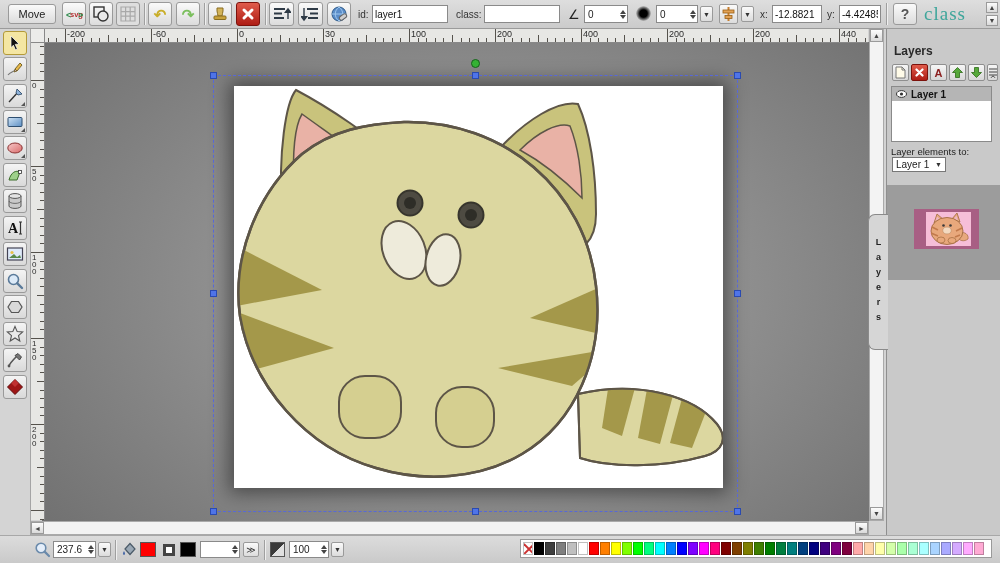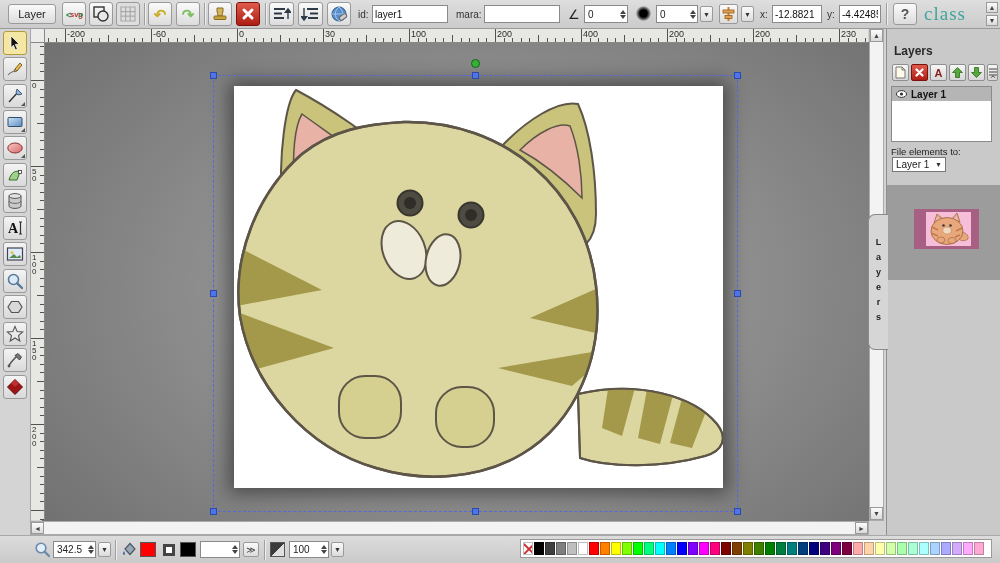--- a/index.html
+++ b/index.html
@@ -87,21 +87,21 @@
   .swatch-big{position:absolute;width:16px;height:15px;border:1px solid #555;box-sizing:border-box;}
   
   #logo{font-family:"Liberation Serif",serif;font-size:19px;color:#3fa69b;letter-spacing:1px;}
   .glyph{font-size:15px;font-weight:bold;line-height:1;}
 </style>
 </head>
 <body>
 
 <div id="topbar" class="abs">
   <div class="btn" style="left:8px;top:4px;width:48px;height:20px;font-size:11px;">
-    <span>Layer</span>
+    <span>Move</span>
   </div>
 
   <div class="btn" style="left:62px;top:2px;width:24px;height:24px;">
     <svg width="20" height="20" viewBox="0 0 20 20">
       <text x="2" y="14" font-size="9" font-weight="bold" fill="#2c8a4a">&lt;</text>
       <text x="6" y="13" font-size="7.5" font-weight="bold" fill="#b23030">svg</text>
       <text x="14" y="14" font-size="9" font-weight="bold" fill="#2c8a4a">&gt;</text>
     </svg>
   </div>
   <div class="btn" style="left:89px;top:2px;width:24px;height:24px;">
@@ -156,21 +156,21 @@
   <div class="btn" style="left:327px;top:2px;width:24px;height:24px;">
     <svg width="19" height="19" viewBox="0 0 19 19">
       <circle cx="9" cy="9" r="7" fill="#5a8cc8" stroke="#2c5a8a" stroke-width="1"></circle>
       <path d="M2,9h14 M9,2c-5,4 -5,10 0,14 M9,2c5,4 5,10 0,14" fill="none" stroke="#9fc8ef" stroke-width="1"></path>
       <rect x="9" y="10" width="8" height="4" rx="2" fill="#cfcfcf" stroke="#666" stroke-width="1" transform="rotate(-35 13 12)"></rect>
     </svg>
   </div>
 
   <span class="lbl" style="left:358px;top:9px;">id:</span>
   <input class="inp" style="left: 372px; top: 5px; width: 76px; height: 18px;" value="layer1">
-  <span class="lbl" style="left:456px;top:9px;">mara:</span>
+  <span class="lbl" style="left:456px;top:9px;">class:</span>
   <input class="inp" style="left: 484px; top: 5px; width: 76px; height: 18px;" value="">
 
   <span class="lbl" style="left:568px;top:7px;font-size:13px;color:#222;">∠</span>
   <div class="spin" style="left:584px;top:5px;width:44px;height:18px;">
     <span class="val">0</span>
     <span class="stepper">
         <i class="up"></i>
         <i class="dn"></i>
       </span>
   </div>
@@ -418,21 +418,21 @@
     <div class="tick" style="width: 1px; height: 4px; left: 717.6px; top: 10px;"></div>
     <div class="tick" style="width: 1px; height: 4px; left: 726.2px; top: 10px;"></div>
     <div class="tick" style="width: 1px; height: 4px; left: 734.8px; top: 10px;"></div>
     <div class="tick" style="width: 1px; height: 4px; left: 743.4px; top: 10px;"></div>
     <div class="tick" style="width: 1px; height: 7px; left: 752px; top: 7px;"></div>
     <div class="tick" style="width: 1px; height: 4px; left: 760.6px; top: 10px;"></div>
     <div class="tick" style="width: 1px; height: 4px; left: 769.2px; top: 10px;"></div>
     <div class="tick" style="width: 1px; height: 4px; left: 777.8px; top: 10px;"></div>
     <div class="tick" style="width: 1px; height: 4px; left: 786.4px; top: 10px;"></div>
     <div class="tick" style="width: 1px; height: 13px; left: 795px; top: 1px;"></div>
-    <div class="rlabel" style="left: 797px; top: 1px;">230</div>
+    <div class="rlabel" style="left: 797px; top: 1px;">440</div>
     <div class="tick" style="width: 1px; height: 4px; left: 803.6px; top: 10px;"></div>
     <div class="tick" style="width: 1px; height: 4px; left: 812.2px; top: 10px;"></div>
     <div class="tick" style="width: 1px; height: 4px; left: 820.8px; top: 10px;"></div>
   </div>
 <div id="ruler-y" class="ruler">
     <div class="tick" style="height: 1px; width: 4px; top: 3.6px; left: 10px;"></div>
     <div class="tick" style="height: 1px; width: 4px; top: 12.2px; left: 10px;"></div>
     <div class="tick" style="height: 1px; width: 4px; top: 20.8px; left: 10px;"></div>
     <div class="tick" style="height: 1px; width: 4px; top: 29.4px; left: 10px;"></div>
     <div class="tick" style="height: 1px; width: 13px; top: 38px; left: 1px;"></div>
@@ -618,21 +618,21 @@
   <div id="layer-list" class="abs">
     <div id="layer-row">
       <svg width="11" height="8" viewBox="0 0 11 8">
         <ellipse cx="5.5" cy="4" rx="5" ry="3.4" fill="#fff" stroke="#333" stroke-width="1"></ellipse>
         <circle cx="5.5" cy="4" r="1.6" fill="#333"></circle>
       </svg>
       <span>Layer 1</span>
     </div>
   </div>
 
-  <span id="move-label" class="abs">File elements to:</span>
+  <span id="move-label" class="abs">Layer elements to:</span>
   <div id="move-select" class="abs">
     <span>Layer 1</span>
     <span class="drop">▼</span>
   </div>
 
   <div id="thumb-section" class="abs">
     <div id="thumb-frame" class="abs">
       <div id="thumb-inner" class="abs">
         <svg width="45" height="34" viewBox="0 0 45 34">
           <path d="M8,11 L11,2 L18,8 Z" style="fill:var(--thumb_cat)" stroke="#a06a3e" stroke-width=".8"></path>
@@ -652,21 +652,21 @@
     </div>
   </div>
 </div>
 
 <div id="bottombar" class="abs">
   <svg class="abs" style="left:34px;top:5px;" width="17" height="17" viewBox="0 0 17 17">
     <circle cx="7" cy="7" r="4.8" fill="#e4eefa" stroke="#6a8aab" stroke-width="1.6"></circle>
     <path d="M10.6,10.6 L15,15" stroke="#6a8aab" stroke-width="2.2" stroke-linecap="round"></path>
   </svg>
   <div class="spin" style="left:53px;top:5px;width:43px;height:17px;">
-    <span class="val">342.5</span>
+    <span class="val">237.6</span>
     <span class="stepper">
         <i class="up"></i>
         <i class="dn"></i>
       </span>
   </div>
   <div class="btn small" style="left:98px;top:6px;width:13px;height:15px;">
     <span class="drop">▼</span>
   </div>
 
   <div class="sep" style="left:115px;top:4px;height:20px;"></div>

